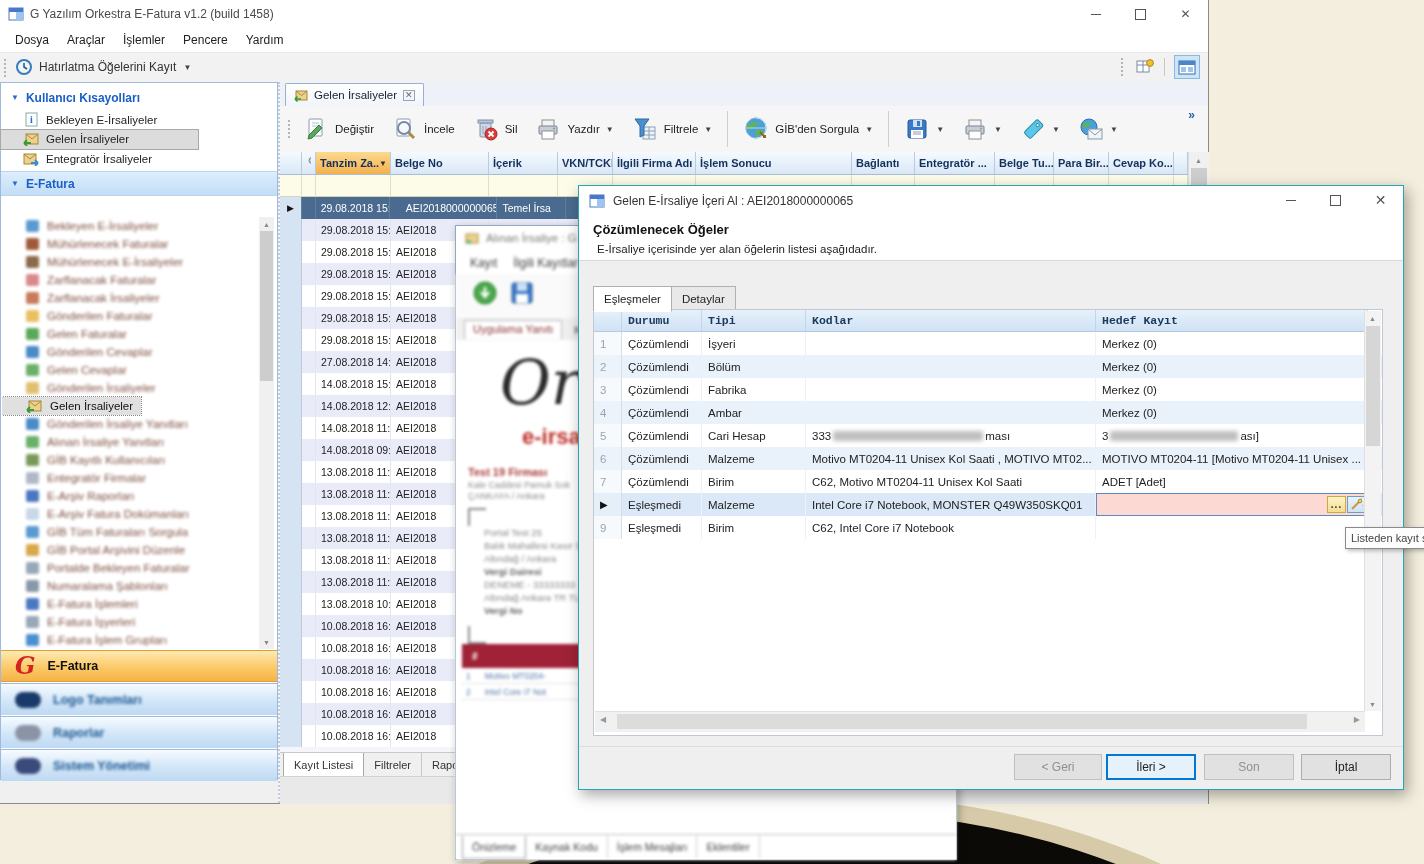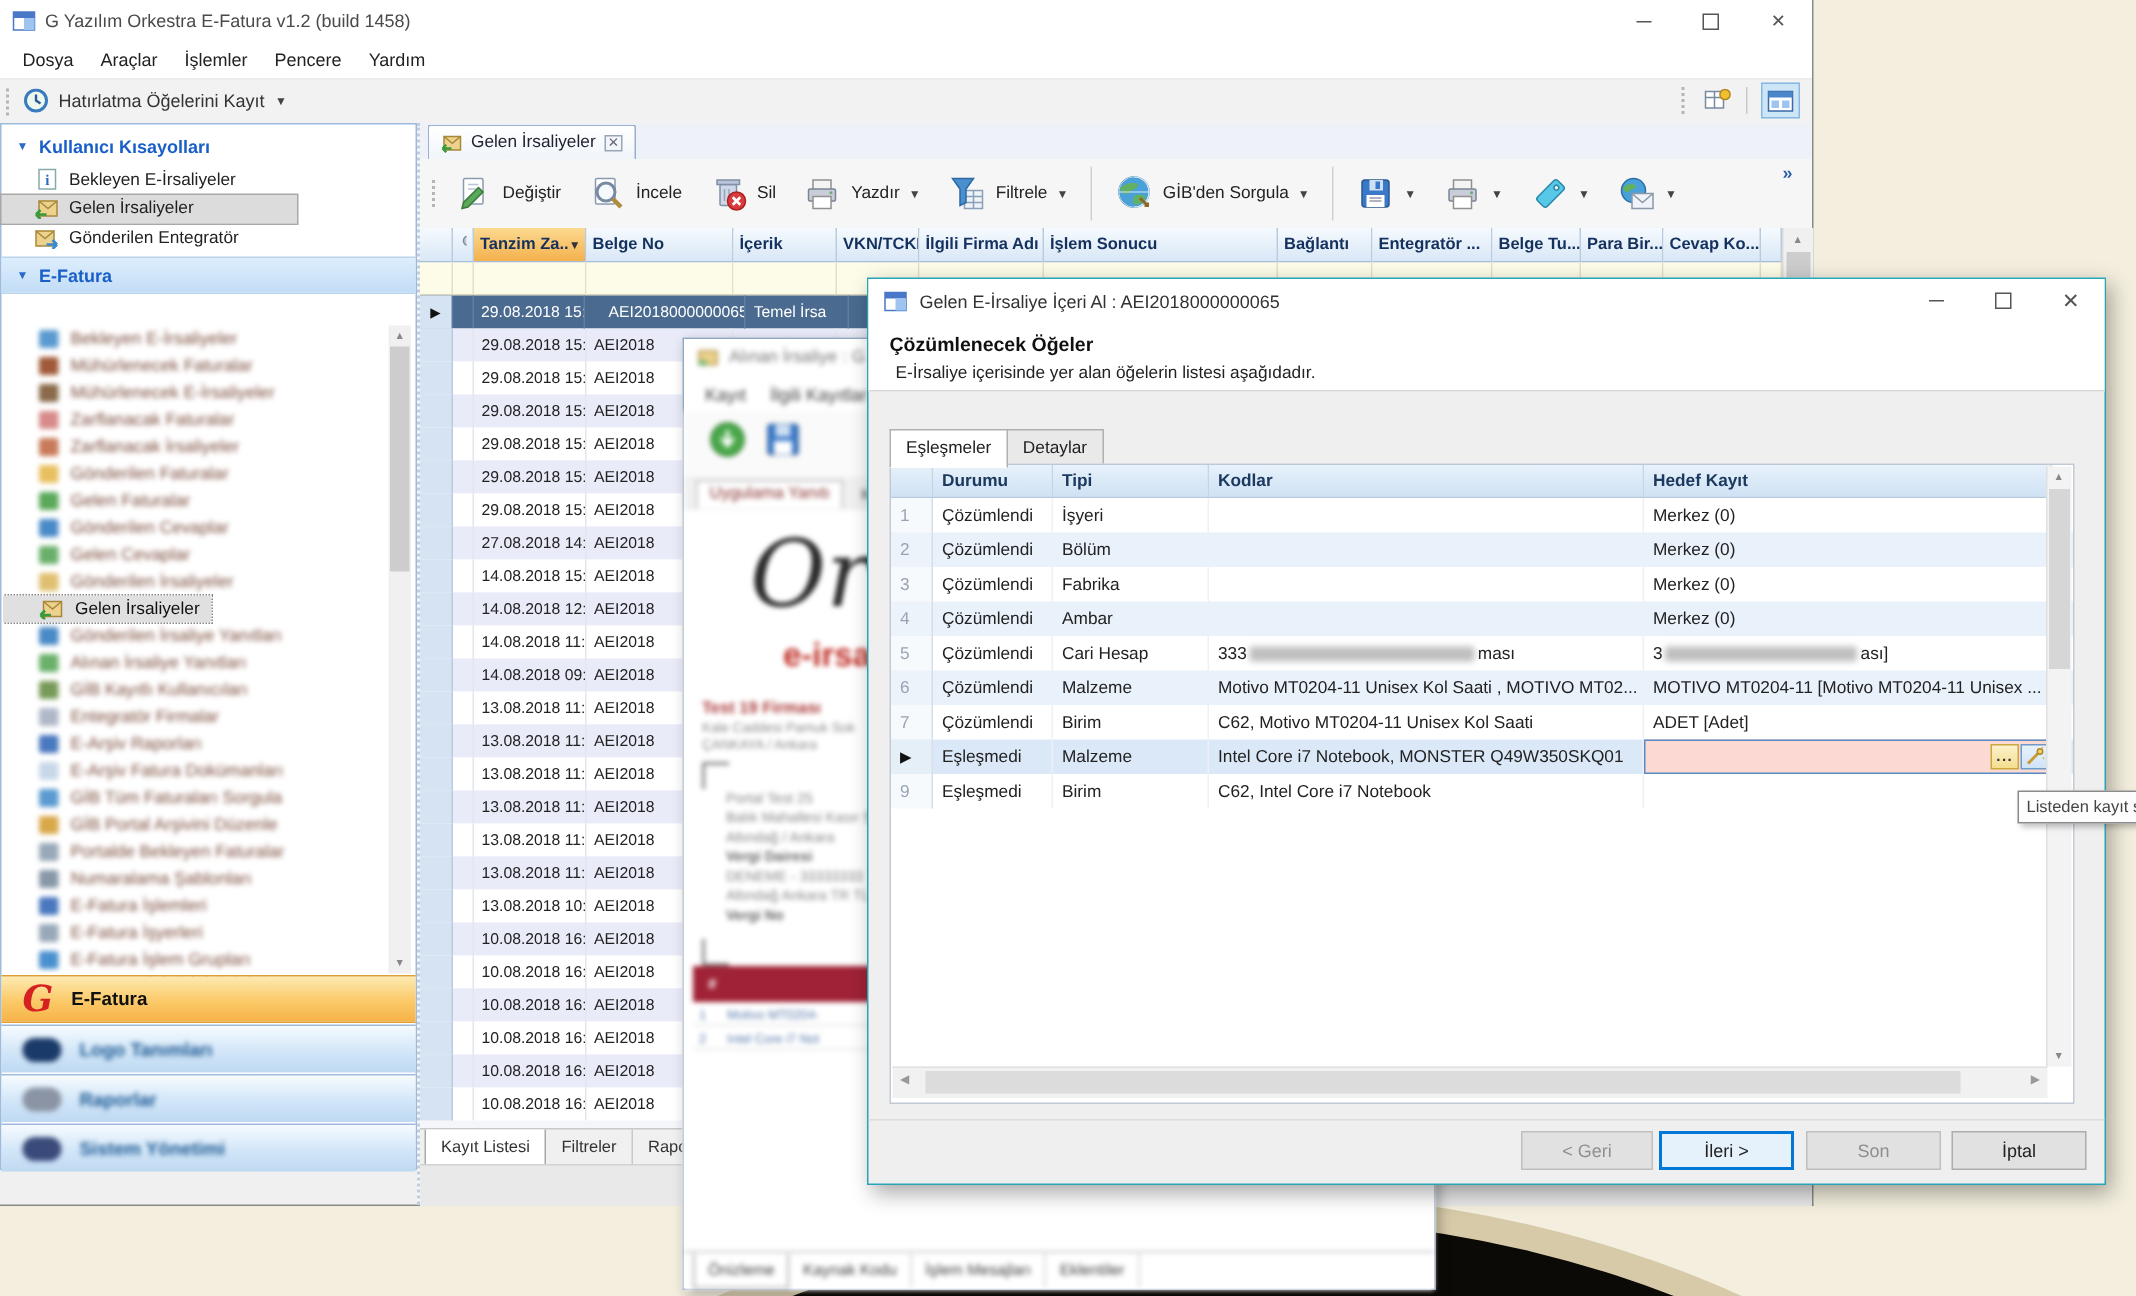--- a/index.html
+++ b/index.html
@@ -117,21 +117,21 @@
   .dlg-titlebar{position:absolute;left:0;top:0;right:0;height:30px;background:#fff;}
   .dlg-title{position:absolute;left:34px;top:8px;font-size:12px;color:#333;}
   .dlg-head{position:absolute;left:0;top:30px;right:0;height:44px;background:#fff;border-bottom:1px solid #d8d8d8;}
   .dlg-heading{position:absolute;left:14px;top:6px;font-weight:bold;font-size:13px;color:#111;}
   .dlg-sub{position:absolute;left:18px;top:27px;font-size:11.5px;color:#222;}
   .dlg-tabs{position:absolute;left:14px;top:100px;height:23px;display:flex;}
   .dlg-tab{height:23px;padding:0 10px;display:flex;align-items:center;font-size:11.5px;color:#222;border:1px solid #b0b0b0;border-left:none;background:#e9e9e9;}
   .dlg-tab:first-child{border-left:1px solid #b0b0b0;}
   .dlg-tab.active{background:#fff;border-bottom:1px solid #fff;height:24px;z-index:1;}
   .dlg-panel{position:absolute;left:14px;top:123px;width:790px;height:427px;background:#fff;border:1px solid #c0c8d4;box-sizing:border-box;}
-  .dt-head{display:flex;height:22px;}
+  .dt-head{display:flex;height:22px;font-family:Liberation Mono, monospace;}
   .dt-hcell{box-sizing:border-box;height:22px;background:linear-gradient(#e7f1fb,#cfe2f4);border-right:1px solid #c3d5e8;border-bottom:1px solid #b5c9e0;
     font-weight:bold;font-size:11.5px;color:#1c3a60;display:flex;align-items:center;padding:0 6px;}
   .dt-row{display:flex;height:23px;}
   .dt-row:nth-child(even){background:#e9f1fb;}
   .dt-row.current{background:#dbe8f7;}
   .dt-cell{box-sizing:border-box;height:23px;border-right:1px solid #edf1f7;font-size:11.5px;color:#222;
     display:flex;align-items:center;padding:0 6px;white-space:nowrap;overflow:hidden;}
   .dt-cell.num{color:#98a4b4;justify-content:flex-start;border-right:1px solid #d7dee8;background:rgba(240,245,250,.5);}
   .redact{display:inline-block;height:10px;background:#bfbfbf;border-radius:2px;filter:blur(2px);margin:0 2px;vertical-align:middle;flex:none;}
   .editcell{background:#fcd9d2;border:1px solid #5a8ac0;display:flex;align-items:center;justify-content:flex-end;gap:1px;padding:0 1px;}
@@ -251,21 +251,21 @@
             <span>Gelen İrsaliyeler</span>
           </div>
           <div class="sb-short" style="top: 66px;">
             <span style="display: inline-flex; flex: 0 0 auto; width: 16px; justify-content: center;">
               <svg width="16" height="14">
                 <rect x="1" y="2" width="12" height="10" fill="#ecd28c" stroke="#a88838"></rect>
                 <path d="M1 2 l6 5 l6 -5" fill="none" stroke="#a88838"></path>
                 <path d="M8 11 h7 M15 11 l-3 -3 M15 11 l-3 3" stroke="#3a8ad0" stroke-width="1.8" fill="none"></path>
               </svg>
             </span>
-            <span>Gönderilen Entegratör</span>
+            <span>Entegratör İrsaliyeler</span>
           </div>
         </div>
       <div class="sb-head grad" style="top:88px;">
         <span class="tri">▼</span>
         <span>E-Fatura</span>
       </div>
       <div class="sb-list" id="sb-list">
           <div class="sb-item blurred" style="top: 0px;">
             <span class="sq" style="background: rgb(90, 154, 208);"></span>
             <span>Bekleyen E-İrsaliyeler</span>

